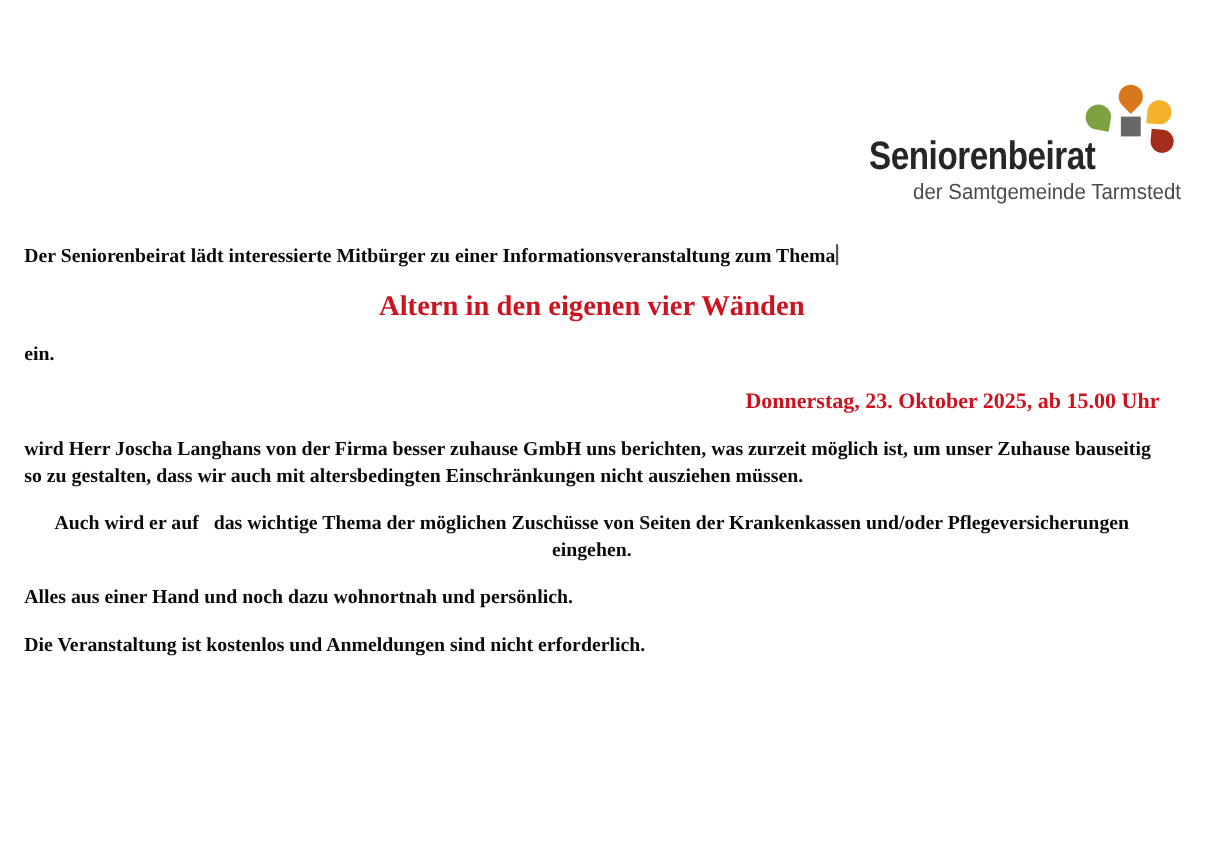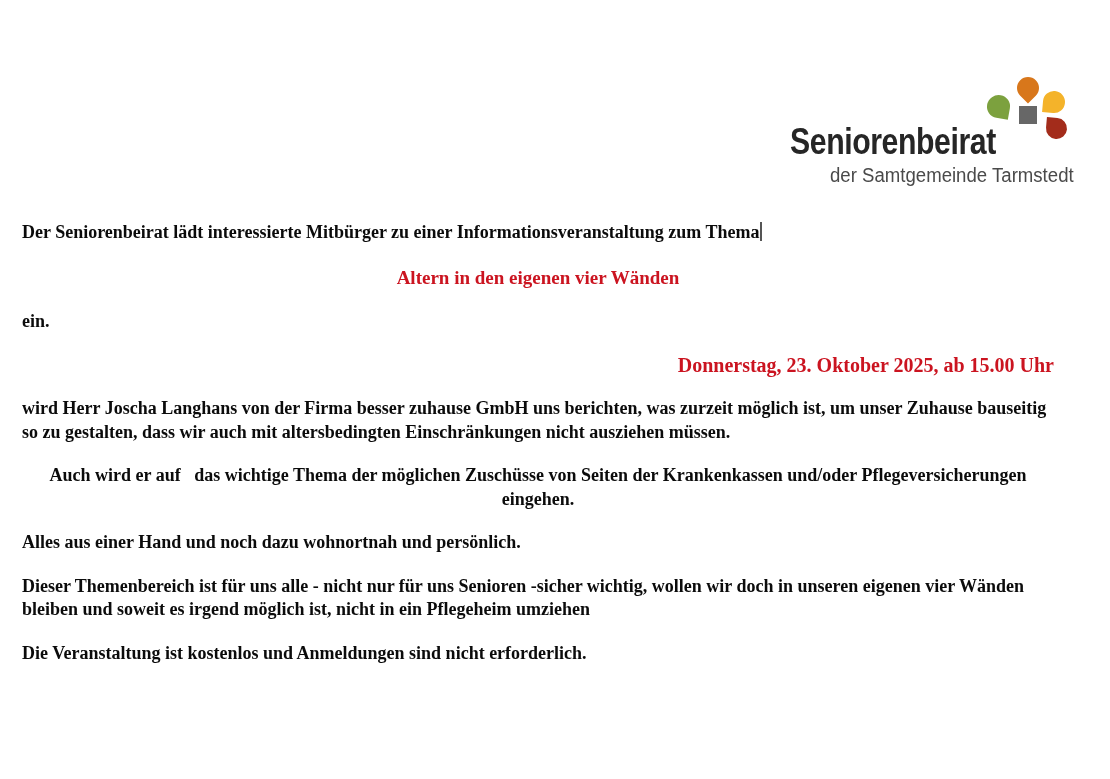--- a/index.html
+++ b/index.html
@@ -77,21 +77,21 @@
   .doc{
     position:absolute;left:22px;top:221px;width:1032px;
     color:var(--text_black);
     font-weight:bold;font-size:18px;line-height:23.5px;
   }
   .doc p{margin:0 0 20px 0;}
   .p-pre{white-space:pre-wrap;text-align:center;}
   .p-am{margin-bottom:2px !important;}
   .red-title{
     text-align:center;color:var(--accent_red);
-    font-size:19px;line-height:25px;margin:0 0 20px 0;
+    font-size:26px;line-height:25px;margin:0 0 20px 0;
   }
   .red-date{
     text-align:right;color:var(--accent_red);
     font-size:20px;line-height:24px;margin:0 0 22px 0;
   }
   .caret{
     display:inline-block;width:1.5px;height:19px;
     background:var(--caret);
     margin-left:1px;vertical-align:-3px;
   }
@@ -121,18 +121,17 @@
 
 
     <p class="red-date"><span>Donnerstag, 23. Oktober 2025, ab 15.00 Uhr</span><br></p>
 
     <p>wird Herr Joscha Langhans von der Firma besser zuhause GmbH uns berichten, was zurzeit möglich ist, um unser Zuhause bauseitig so zu gestalten, dass wir auch mit altersbedingten Einschränkungen nicht ausziehen müssen.</p>
 
     <p class="p-pre">Auch wird er auf   das wichtige Thema der möglichen Zuschüsse von Seiten der Krankenkassen und/oder Pflegeversicherungen eingehen.</p>
 
     <p>Alles aus einer Hand und noch dazu wohnortnah und persönlich.</p>
 
-    <p>Dieser Themenbereich ist für uns alle - nicht nur für uns Senioren -sicher wichtig, wollen wir doch in unseren eigenen vier Wänden bleiben und soweit es irgend möglich ist, nicht in ein Pflegeheim umziehen</p>
 
     <p>Die Veranstaltung ist kostenlos und Anmeldungen sind nicht erforderlich.</p>
 
   </div>
 </div>
 
 </body></html>

